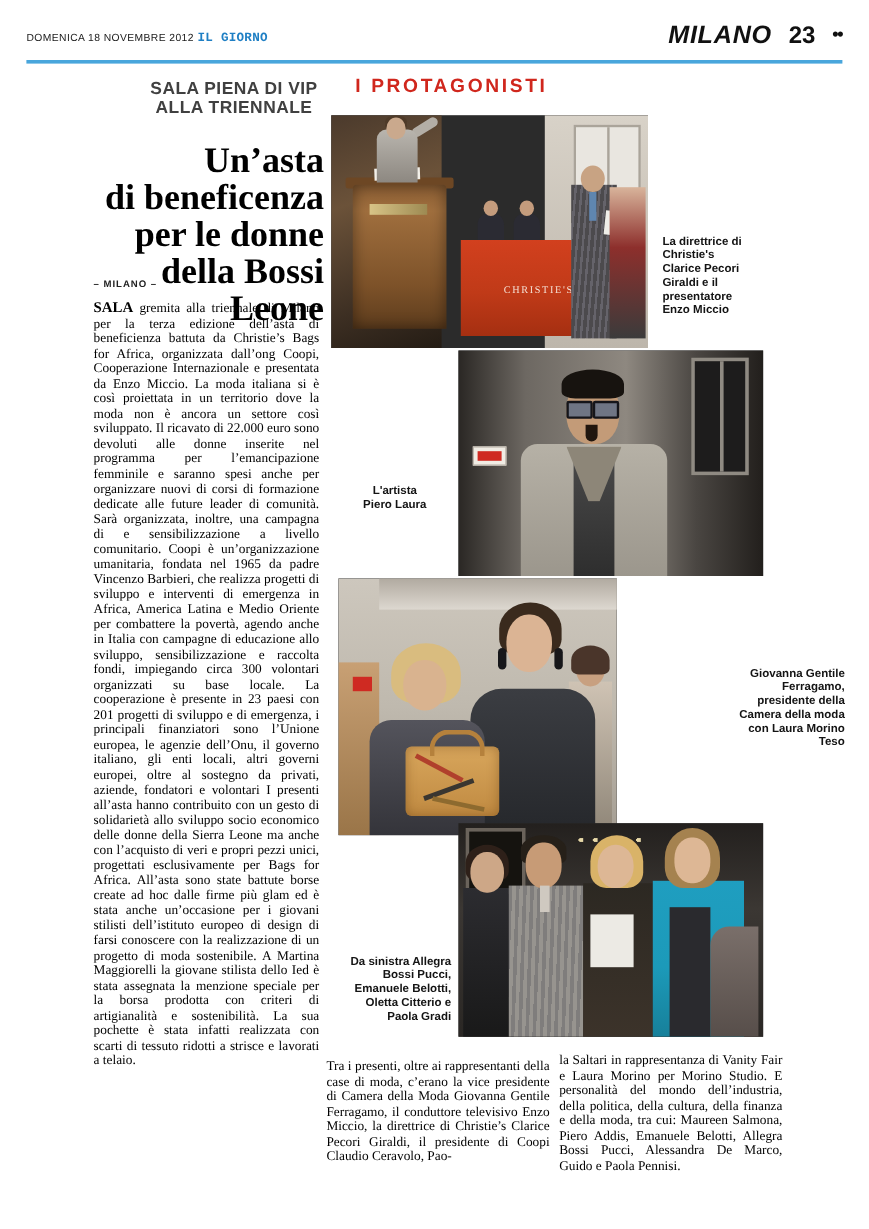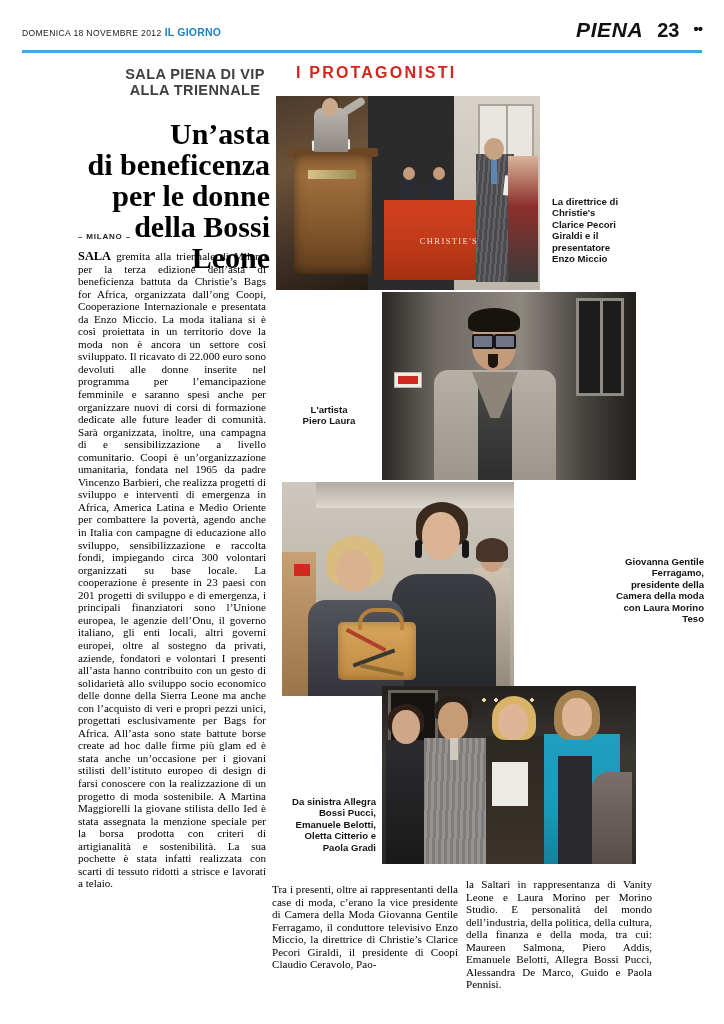--- a/index.html
+++ b/index.html
@@ -28,21 +28,21 @@
     position: absolute;
     left: 0;
     top: 4px;
     white-space: nowrap;
     font-family: "Liberation Sans", sans-serif;
     font-size: 8.6px;
     letter-spacing: 0.35px;
     color: #1a1a1a;
   }
   .header-left .masthead {
-    font-family: Liberation Sans, sans-serif;
+    font-family: Liberation Mono, monospace;
     font-weight: bold;
     font-size: 10.5px;
     color: #1f7fc4;
     letter-spacing: 0.2px;
     margin-left: 3px;
   }
   .header-right {
     position: absolute;
     right: 0;
     top: -4px;
@@ -515,21 +515,21 @@
   #caption-allegra    { left: 274px; top: 796px; width: 102px; text-align: right; }
 </style>
 </head>
 <body>
 
 <div class="page-header">
   <div class="header-left">
     <span>DOMENICA 18 NOVEMBRE 2012</span><span class="masthead">IL GIORNO</span>
   </div>
   <div class="header-right">
-    <span class="agenda-word">PIENA</span>
+    <span class="agenda-word">MILANO</span>
     <span class="page-number">23</span>
     <span class="header-dots">••</span>
   </div>
 </div>
 <div class="header-rule"></div>
 
 <div class="kicker" style="white-space: pre-line;">SALA PIENA DI VIP
 ALLA TRIENNALE</div>
 <div class="section-label">I PROTAGONISTI</div>
 
@@ -646,14 +646,14 @@
 <div class="caption" id="caption-allegra" style="white-space: pre-line;">Da sinistra Allegra
 Bossi Pucci,
 Emanuele Belotti,
 Oletta Citterio e
 Paola Gradi</div>
 
 <div class="col" id="col-bottom-a">
   <p>Tra i presenti, oltre ai rappresentanti della case di moda, c’erano la vice presidente di Camera della Moda Giovanna Gentile Ferragamo, il conduttore televisivo Enzo Miccio, la direttrice di Christie’s Clarice Pecori Giraldi, il presidente di Coopi Claudio Ceravolo, Pao-</p>
 </div>
 <div class="col" id="col-bottom-b">
-  <p>la Saltari in rappresentanza di Vanity Leone e Laura Morino per Morino Studio. E personalità del mondo dell’industria, della politica, della cultura, della finanza e della moda, tra cui: Maureen Salmona, Piero Addis, Emanuele Belotti, Allegra Bossi Pucci, Alessandra De Marco, Guido e Paola Pennisi.</p>
+  <p>la Saltari in rappresentanza di Vanity Fair e Laura Morino per Morino Studio. E personalità del mondo dell’industria, della politica, della cultura, della finanza e della moda, tra cui: Maureen Salmona, Piero Addis, Emanuele Belotti, Allegra Bossi Pucci, Alessandra De Marco, Guido e Paola Pennisi.</p>
 </div>
 
 </body></html>

